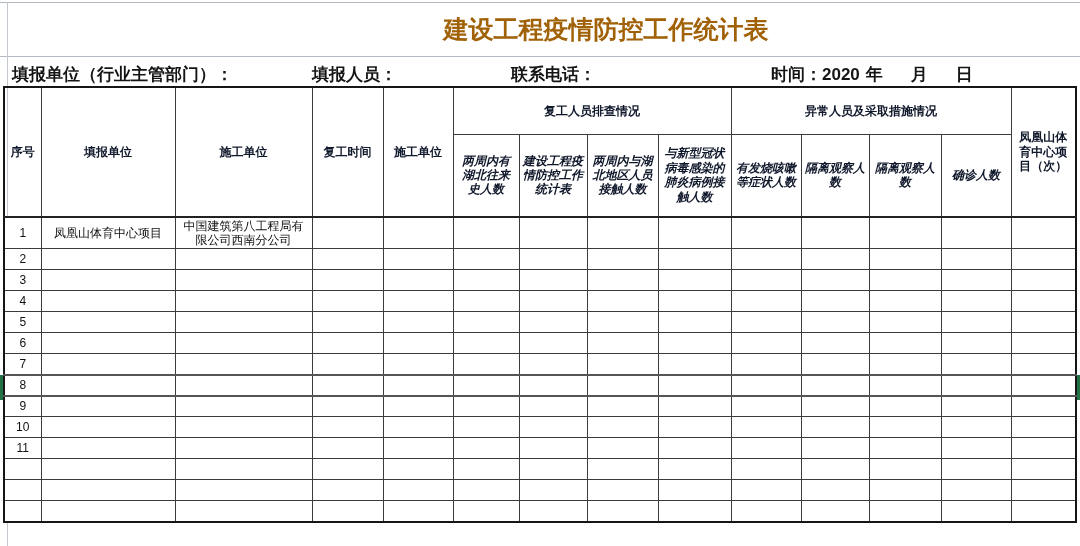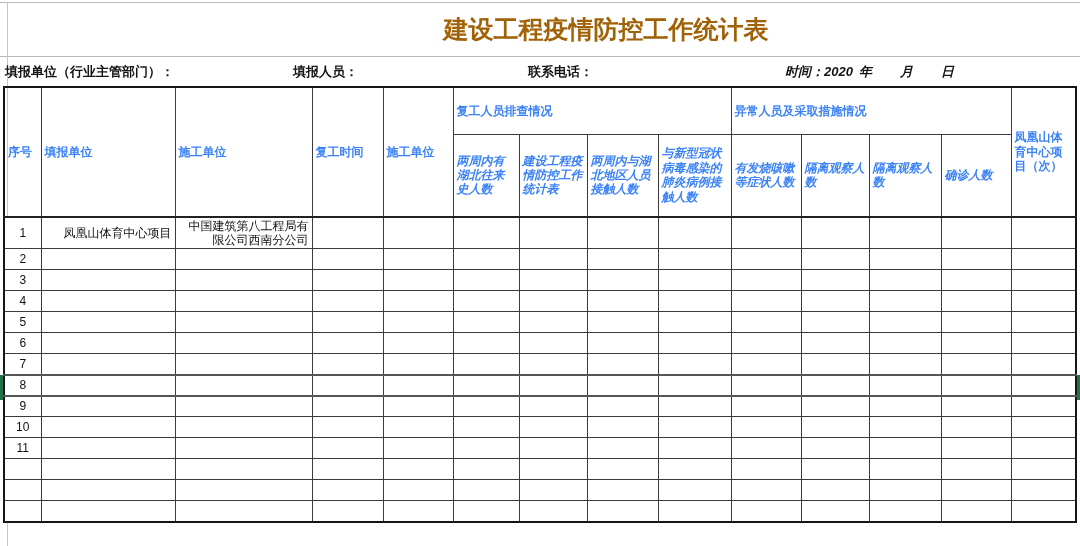--- a/index.html
+++ b/index.html
@@ -11,47 +11,47 @@
   }
   
   .gridline-h{position:absolute;left:0;width:1080px;height:1px;background:#b3b9c0;}
   .gridline-v{position:absolute;top:2px;width:1px;height:544px;background:#c3c8ce;}
 
   .doc-title{
     position:absolute;top:13px;left:366px;width:480px;
     text-align:center;font-size:25px;font-weight:bold;color:#a16207;
     white-space:nowrap;
   }
-  .info-bar span{position:absolute;top:63px;font-size:13px;font-weight:bold;white-space:pre;color:#141414;}
+  .info-bar span{position:absolute;top:63px;font-size:17px;font-weight:bold;white-space:pre;color:#141414;margin-left:7px;}
   .lbl-unit{left:5px;}
-  .lbl-person{left:293px;}
-  .lbl-phone{left:513px;padding-left:15px;}
-  .lbl-time{left:785px;font-style:italic;}
+  .lbl-person{left:305px;}
+  .lbl-phone{left:489px;padding-left:15px;}
+  .lbl-time{left:764px;}
 
   table.main{
     position:absolute;top:86px;left:3px;
     border-collapse:collapse;table-layout:fixed;width:1072px;
     font-size:12px;
   }
   table.main th,table.main td{
     border:1px solid #3b3b3b;
     padding:1px 3px;
     overflow:hidden;
     vertical-align:middle;
   }
   table.main{border:2px solid #161616;}
   thead tr.group-row{height:47px;}
   thead tr.sub-row{height:83px;font-style:italic;}
-  thead th{font-weight:bold;text-align:left;line-height:1.2;color:#3b82f6;}
+  thead th{font-weight:bold;text-align:center;line-height:1.2;color:#0f172a;}
   thead{border-bottom:2px solid #222;}
   tbody td{background:#fff;}
   tbody tr{height:21px;}
   tbody tr.first-row{height:30px;}
   td.c-serial{text-align:center;}
-  td.c-left{text-align:right;line-height:14px;padding:1px 4px;}
+  td.c-left{text-align:center;line-height:14px;padding:1px 4px;}
   tr.selected td{border-top:2px solid #555;border-bottom:2px solid #555;}
   .sel-mark{position:absolute;top:375px;width:3px;height:25px;}
   .sel-mark.left{left:0;}
   .sel-mark.right{left:1077px;}
 </style>
 </head>
 <body>
 
 <div class="gridline-h" style="top:2px"></div>
 <div class="gridline-h" style="top:56px"></div>

